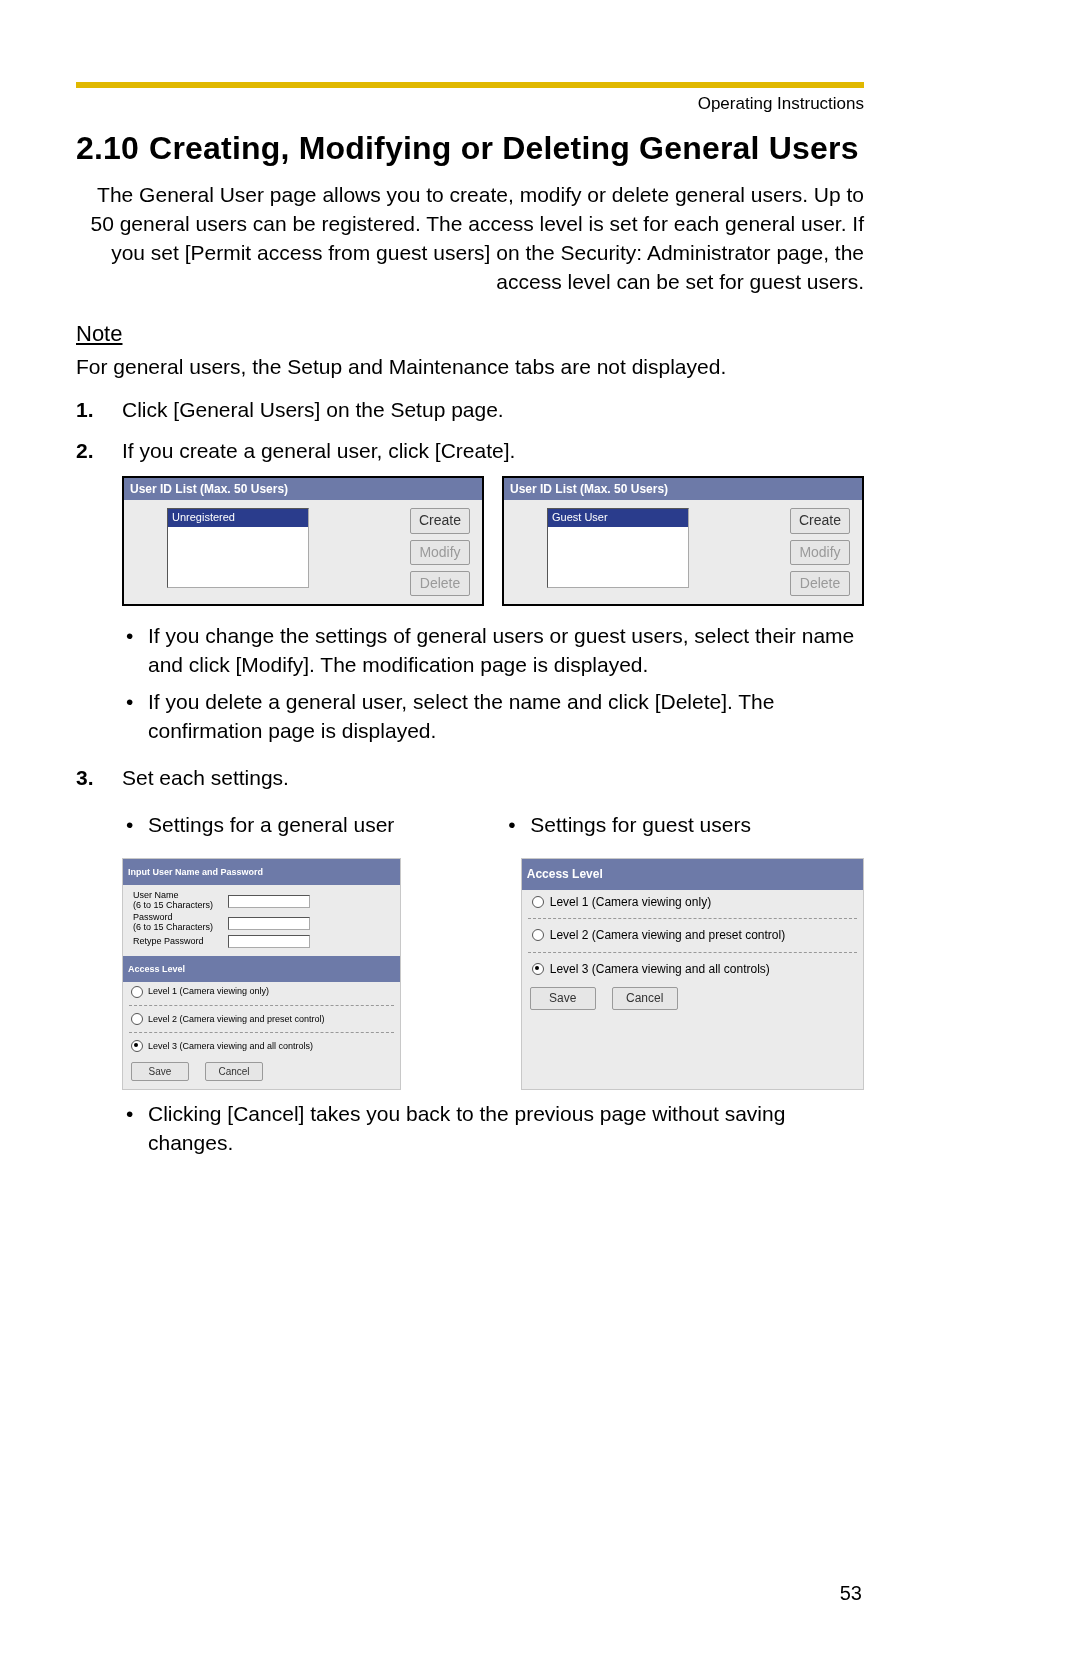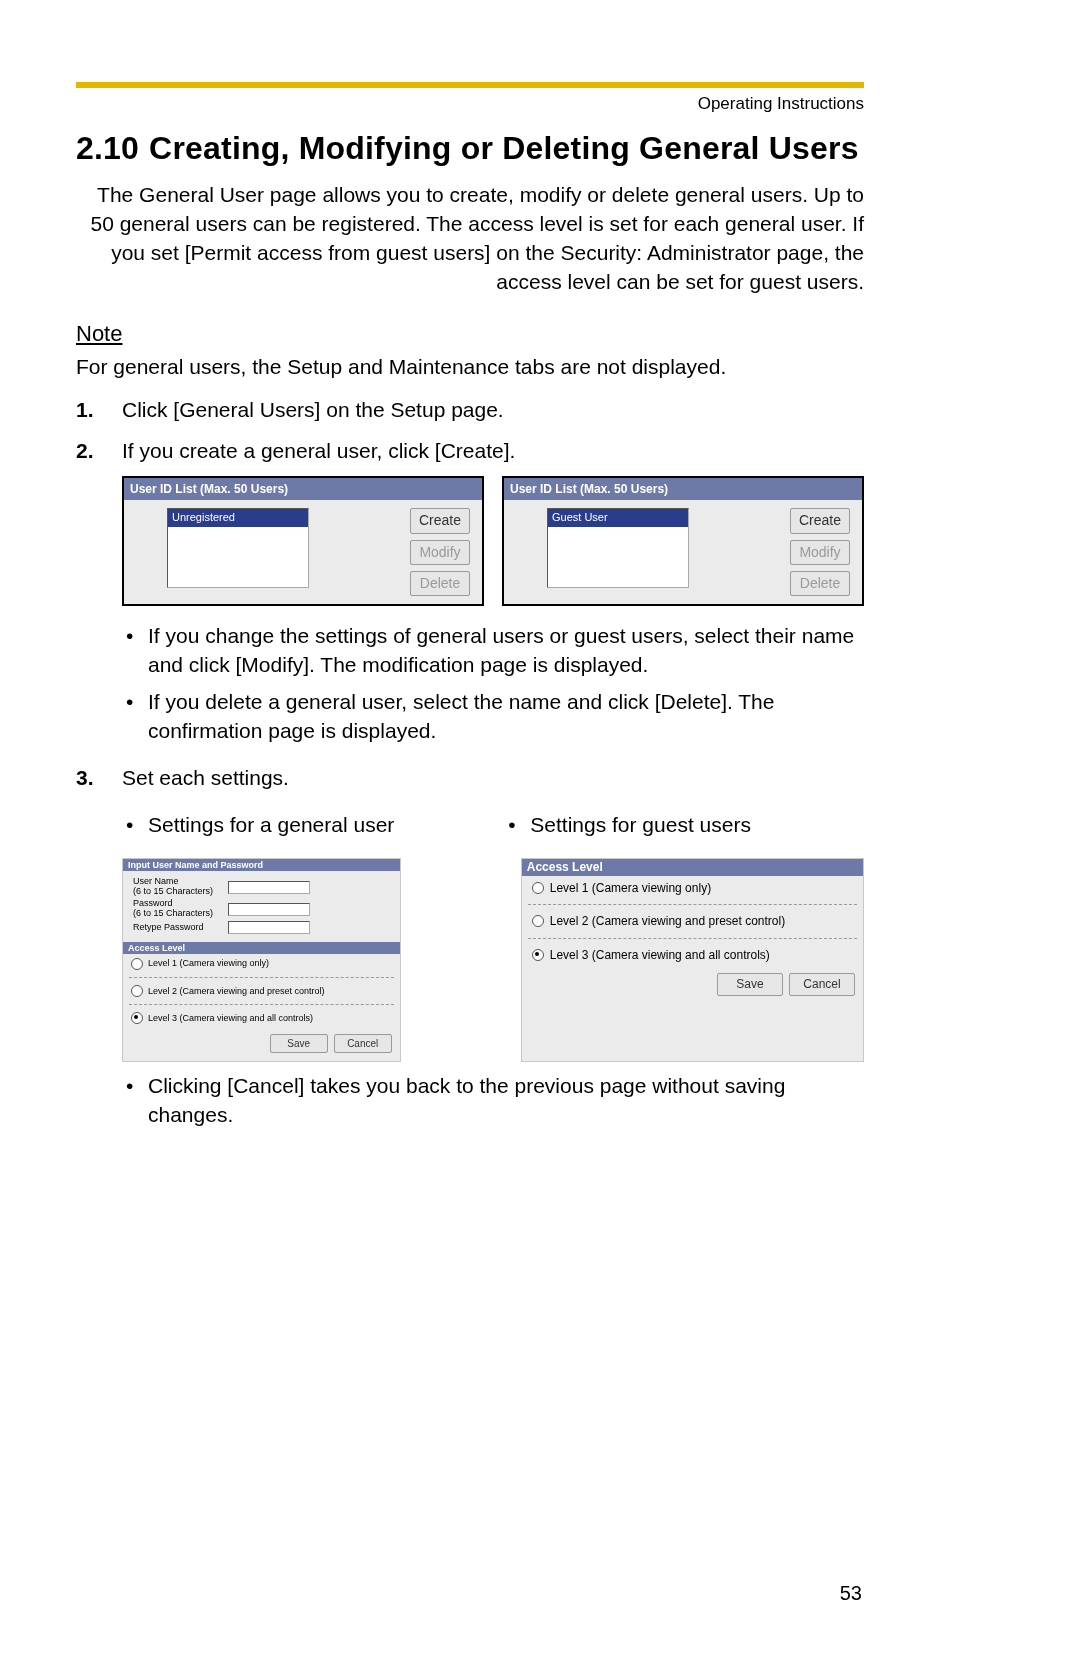--- a/index.html
+++ b/index.html
@@ -168,39 +168,39 @@
     width: 370px;
     background: #ebebeb;
     border: 1px solid #c8c8c8;
     font-family: Verdana, Arial, sans-serif;
     font-size: 12px;
   }
   .bar {
     background: #6d7aa8;
     color: #fff;
     font-weight: bold;
-    padding: 0 5px;
+    padding: 7px 5px;
   }
   .shot2a .bar { font-size: 9px; }
   .shot2b .bar { font-size: 12px; }
   .form-block { padding: 4px 6px 6px 10px; }
   .form-row { display:flex; align-items:center; margin:2px 0; }
   .form-label { width: 95px; font-size:9px; line-height:1.1;}
   .form-input {
     width: 80px; height: 11px; background:#fff; border:1px inset #aaa;
   }
   .radio-row { display:flex; align-items:center; gap:5px; padding:3px 8px; font-size:9px;}
   .radio-row2 { display:flex; align-items:center; gap:6px; padding:4px 10px; font-size:12px;}
   .radio {
     width:10px; height:10px; border:1px solid #555; border-radius:50%; background:#fff; position:relative; flex:0 0 auto;
   }
   .radio.checked::after{
     content:""; position:absolute; left:2px; top:2px; width:4px; height:4px; background:#000; border-radius:50%;
   }
-  .btn-row { display:flex; justify-content:flex-end; gap:6px; padding:6px 8px 8px;}
+  .btn-row { display:flex; justify-content:flex-start; gap:16px; padding:6px 8px 8px;}
   .btn-row .btn { width:56px; font-size:10px; color:#333;}
   .shot2b .btn-row .btn { font-size:12px; width:64px; padding:2px 0;}
   hr.dash { border:none; border-top:1px dashed #999; margin:4px 6px; }
 
   .pagenum {
     position: absolute;
     bottom: 64px;
     right: 78px;
     font-size: 20px;
   }

